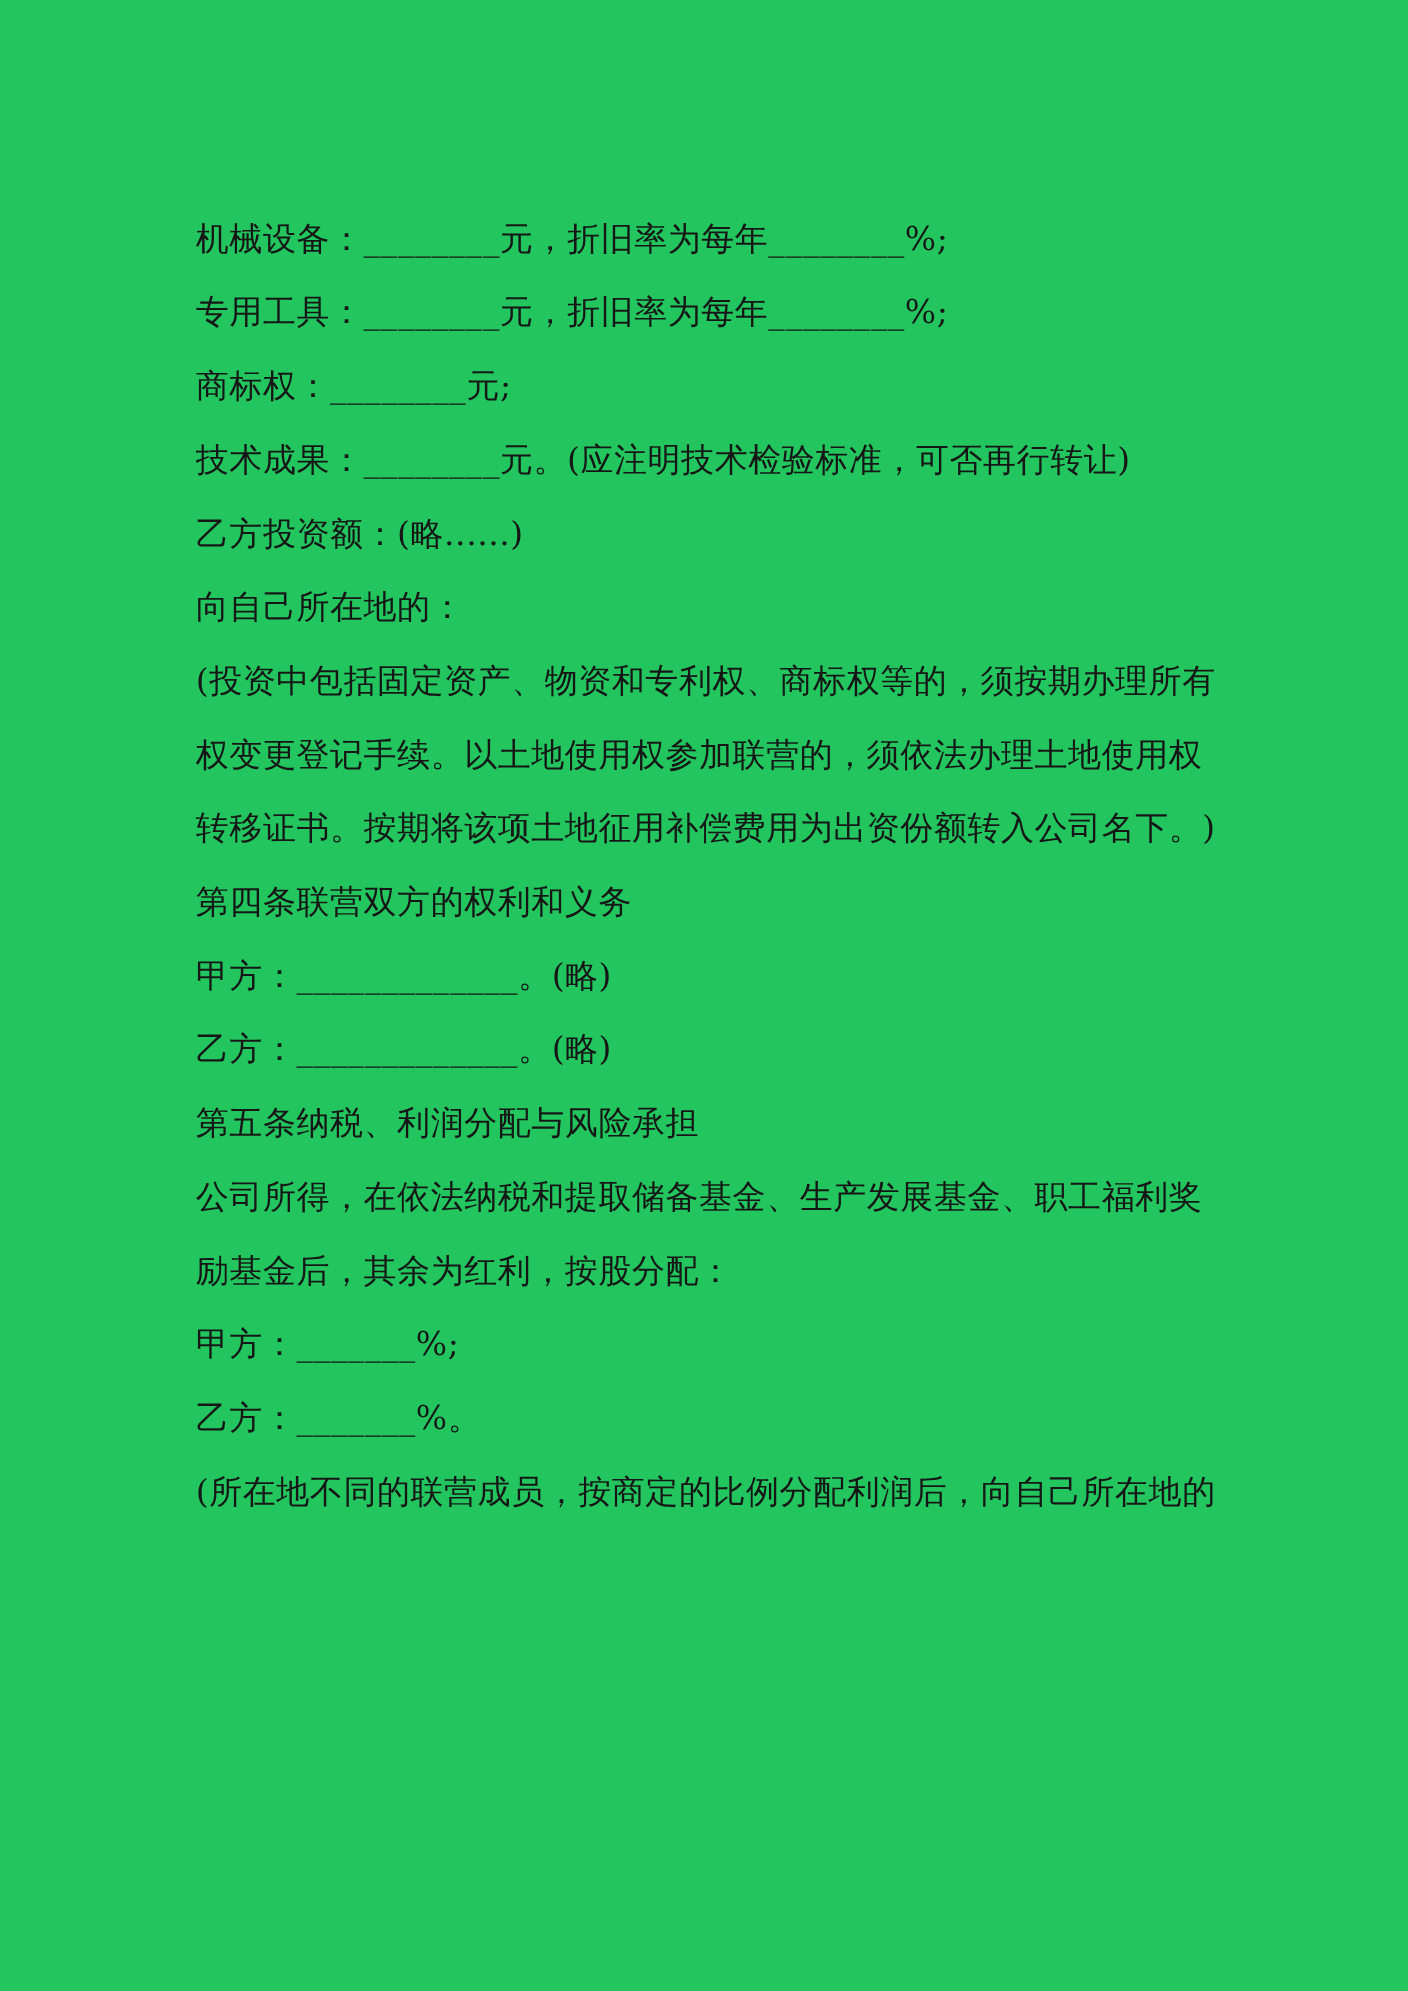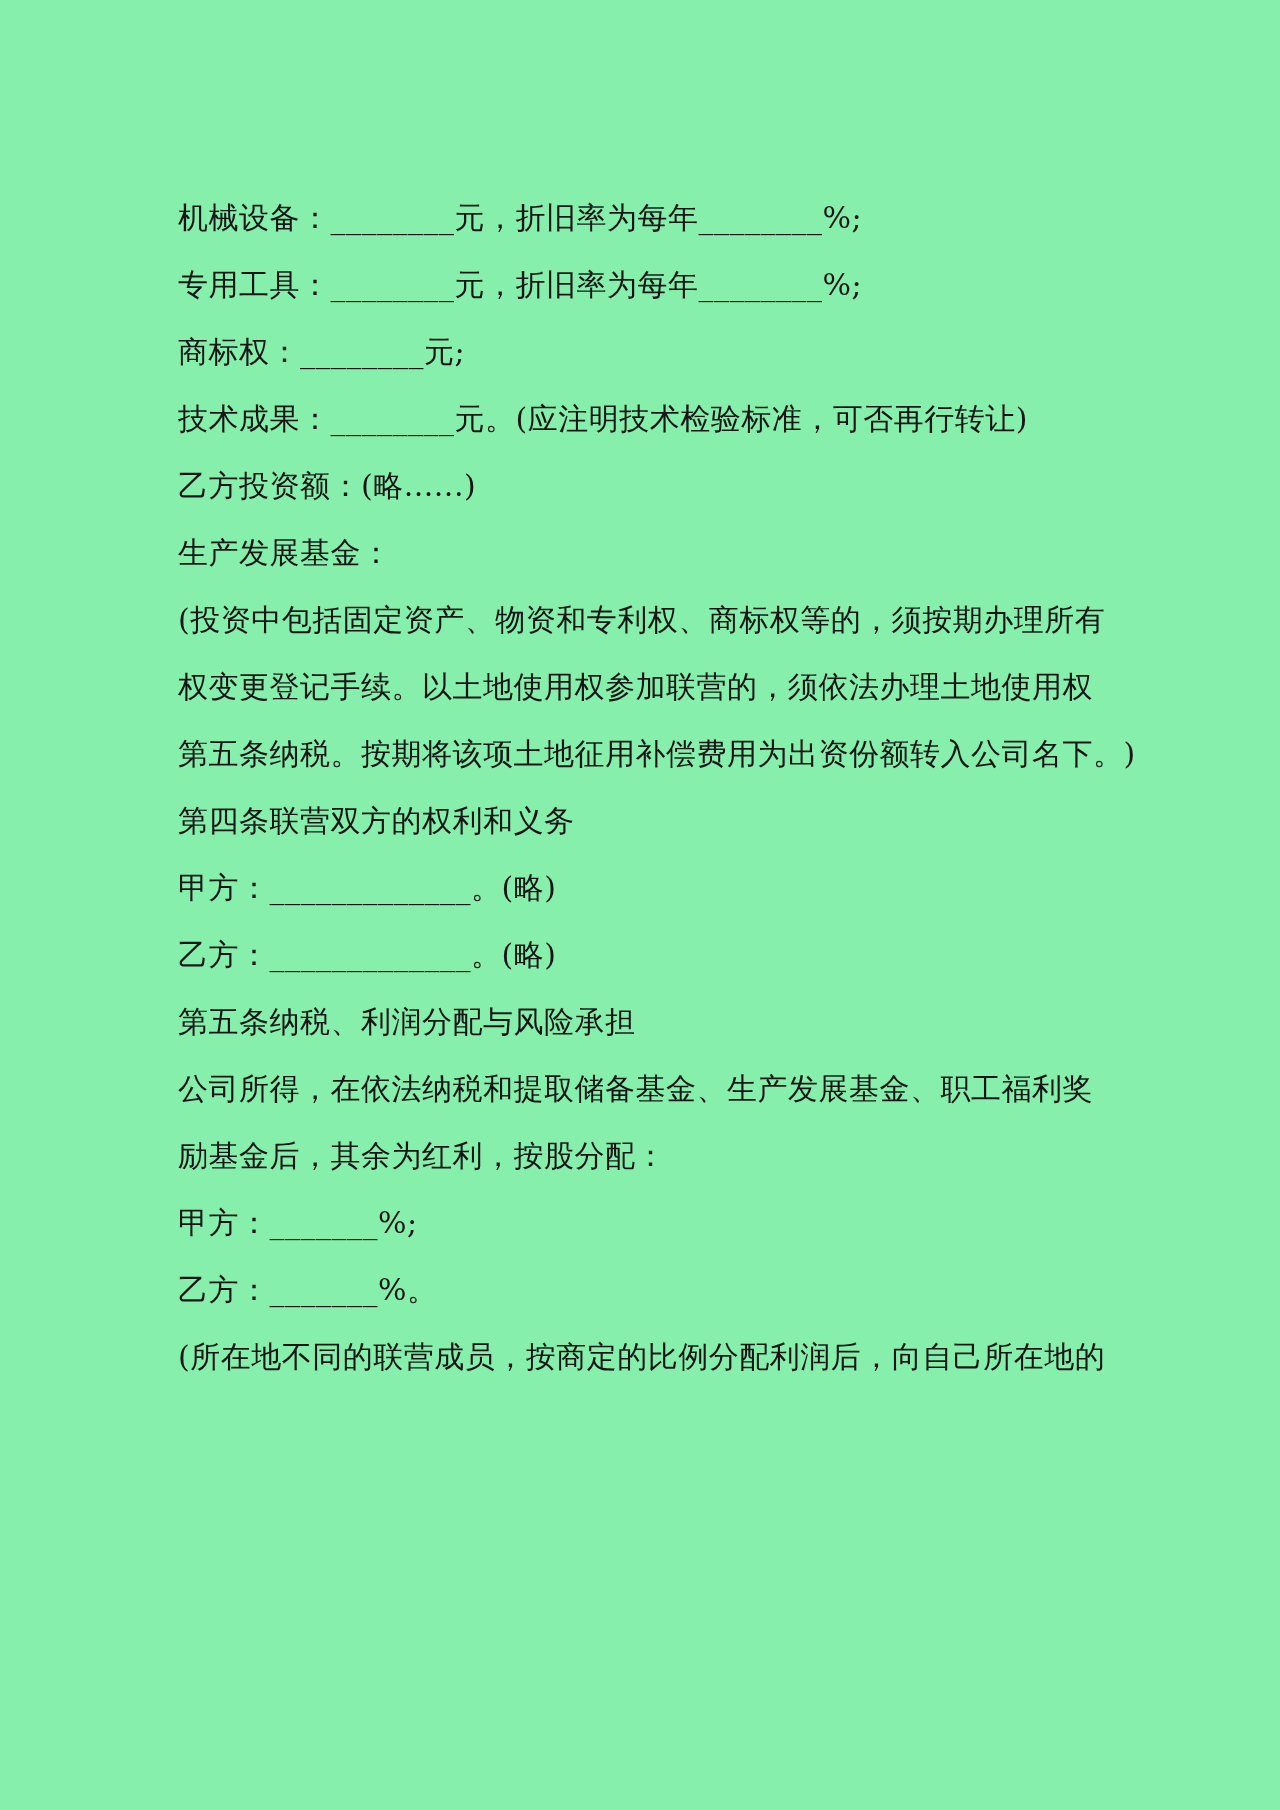--- a/index.html
+++ b/index.html
@@ -5,21 +5,21 @@
   html, body {
     margin: 0;
     padding: 0;
     background: #ffffff;
   }
   .page {
     position: relative;
     box-sizing: border-box;
     width: 1280px;
     height: 1810px;
-    background: #86efac;
+    background: #22c55e;
     overflow: hidden;
     padding: 184px 60px 0 178px;
   }
   .doc-line {
     margin: 0;
     padding: 0;
     font-family: "DejaVu Serif", "Liberation Serif", serif;
     font-size: 30px;
     line-height: 67px;
     color: #161616;
@@ -29,24 +29,24 @@
 </style>
 </head>
 <body>
 
 <main class="page">
   <p class="doc-line">机械设备：________元，折旧率为每年________%;</p>
   <p class="doc-line">专用工具：________元，折旧率为每年________%;</p>
   <p class="doc-line">商标权：________元;</p>
   <p class="doc-line">技术成果：________元。(应注明技术检验标准，可否再行转让)</p>
   <p class="doc-line">乙方投资额：(略......)</p>
-  <p class="doc-line">生产发展基金：</p>
+  <p class="doc-line">向自己所在地的：</p>
   <p class="doc-line">(投资中包括固定资产、物资和专利权、商标权等的，须按期办理所有</p>
   <p class="doc-line">权变更登记手续。以土地使用权参加联营的，须依法办理土地使用权</p>
-  <p class="doc-line">第五条纳税。按期将该项土地征用补偿费用为出资份额转入公司名下。)</p>
+  <p class="doc-line">转移证书。按期将该项土地征用补偿费用为出资份额转入公司名下。)</p>
   <p class="doc-line">第四条联营双方的权利和义务</p>
   <p class="doc-line">甲方：_____________。(略)</p>
   <p class="doc-line">乙方：_____________。(略)</p>
   <p class="doc-line">第五条纳税、利润分配与风险承担</p>
   <p class="doc-line">公司所得，在依法纳税和提取储备基金、生产发展基金、职工福利奖</p>
   <p class="doc-line">励基金后，其余为红利，按股分配：</p>
   <p class="doc-line">甲方：_______%;</p>
   <p class="doc-line">乙方：_______%。</p>
   <p class="doc-line">(所在地不同的联营成员，按商定的比例分配利润后，向自己所在地的</p>
 </main>

